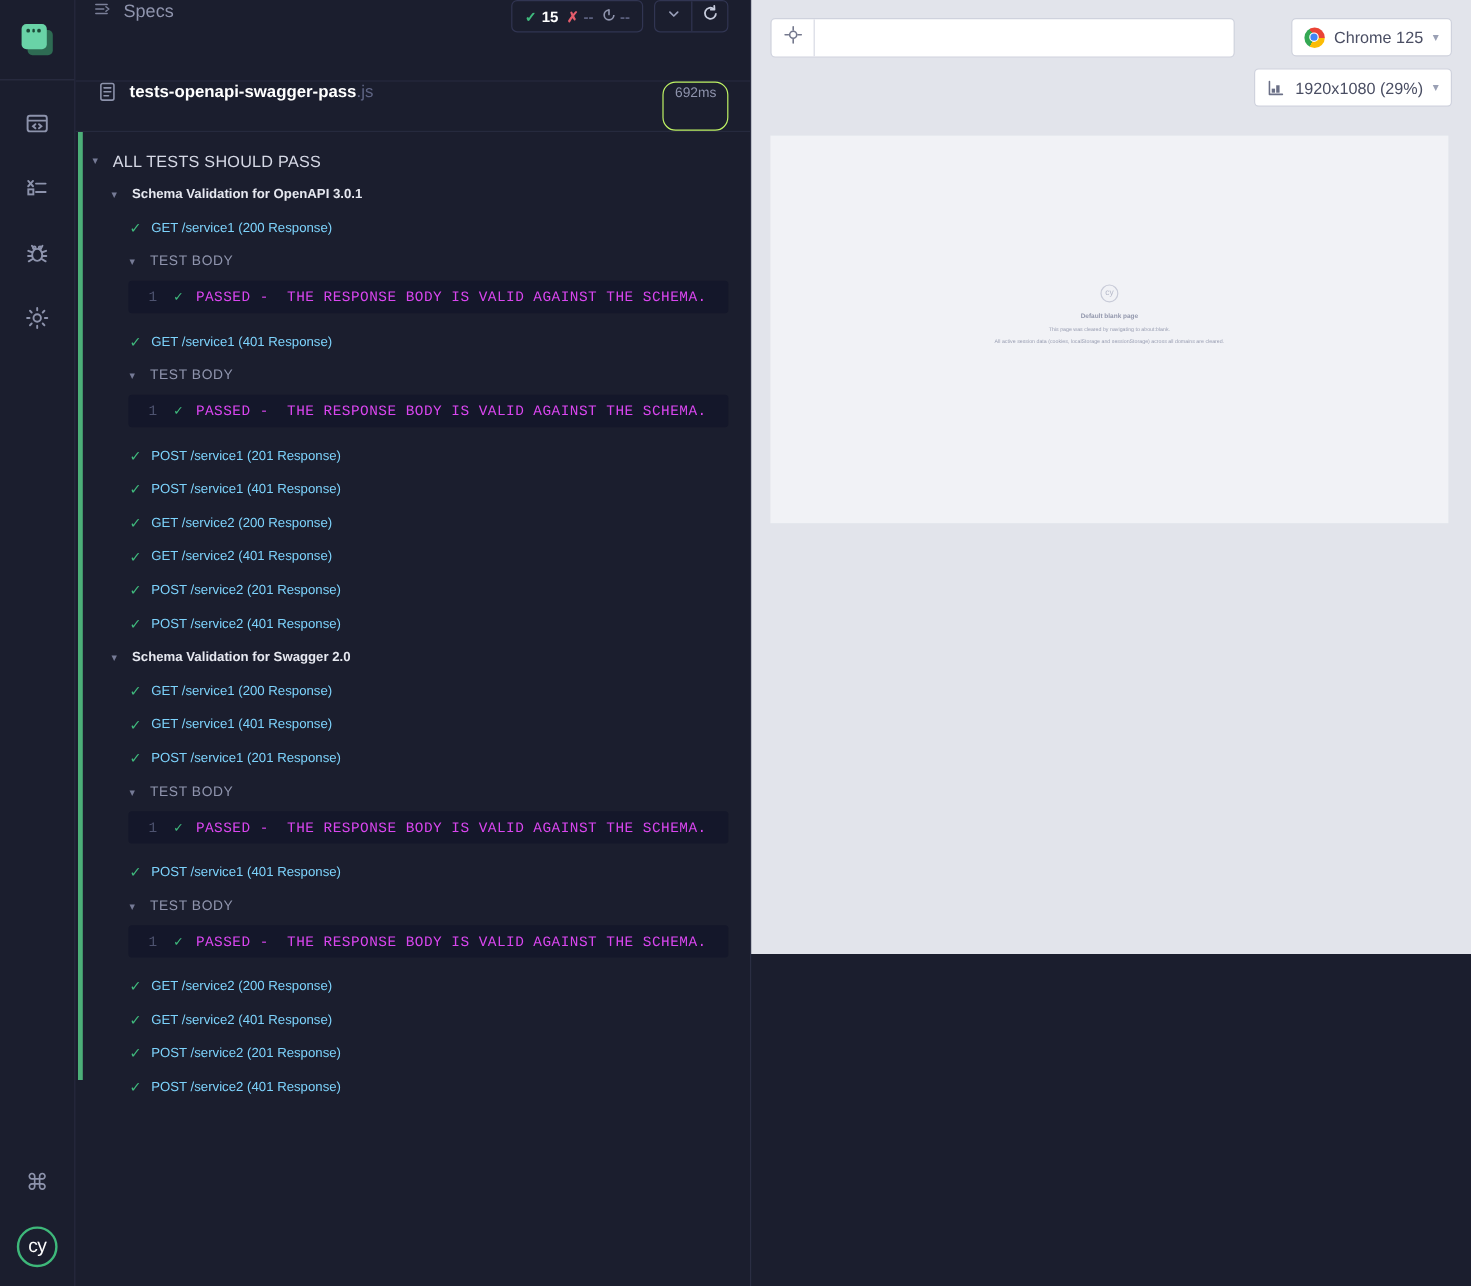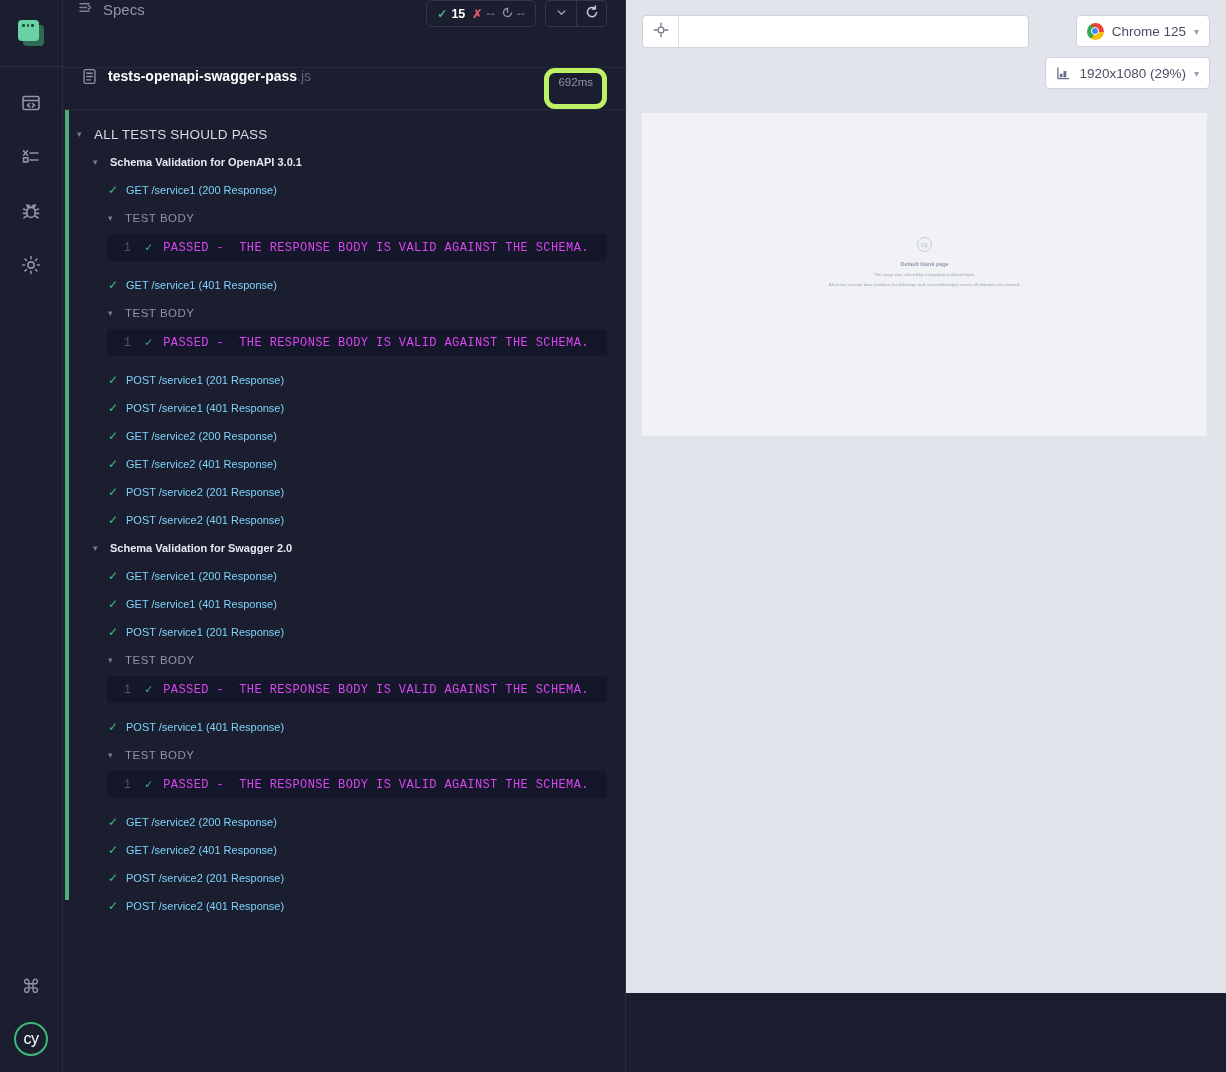--- a/index.html
+++ b/index.html
@@ -93,21 +93,21 @@
   .spec-row {
     height: 43px; display: flex; gap: 11px;
     padding: 0 18px 0 19px;
     border-top: 1px solid #262a3e;
     border-bottom: 1px solid #262a3e;
   }
   .spec-name { font-size: 14px; color: #ffffff; font-weight: bold; }
   .spec-name .ext { color: #5f6584; font-weight: normal; }
   .dur-badge {
     margin-left: auto;
-    border: 5px solid #bef264; border-radius: 11px;
+    border: 1px solid #bef264; border-radius: 11px;
     color: #8f94ad; font-size: 11.5px;
     padding: 3px 9px;
   }
 
   .tests-wrap {
     flex: 1 1 auto; overflow: hidden; position: relative;
     padding-top: 10px;
   }
   .green-bar {
     position: absolute; left: 2px; top: 0; width: 4px; height: 790px;
@@ -136,21 +136,21 @@
     display: flex; align-items: center;
     font-family: "Liberation Mono", monospace;
     font-size: 12px;
   }
   .code-block .ln { color: #4e5370; width: 38px; text-align: right; padding-right: 14px; }
   .code-block .ck { color: #3fba7d; padding-right: 11px; }
   .code-block .txt { color: #d946ef; letter-spacing: .4px; white-space: pre; }
 
   
   .preview {
-    flex: 1 1 auto; height: 993px;
+    flex: 1 1 auto; height: 795px;
     background: #e2e4eb;
     display: flex; flex-direction: column;
     position: relative;
   }
   .preview-toolbar { padding: 15px 16px 0 16px; }
   .toolbar-line1 { display: flex; align-items: flex-start; gap: 16px; }
   .url-bar {
     flex: 1 1 auto; height: 33px;
     background: #ffffff; border: 1px solid #cfd2dd; border-radius: 4px;
     display: flex; align-items: stretch; overflow: hidden;

